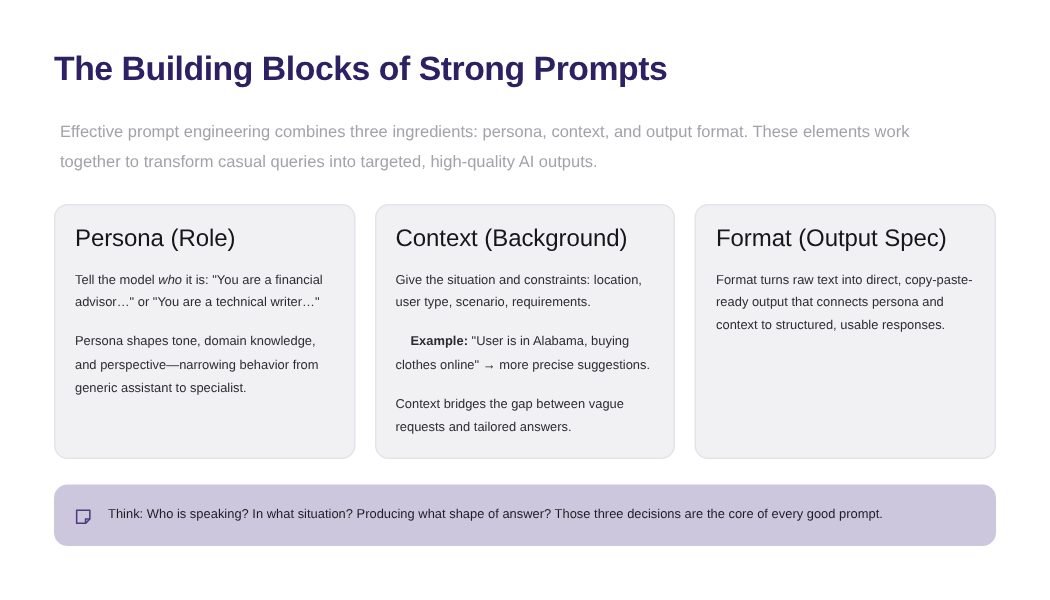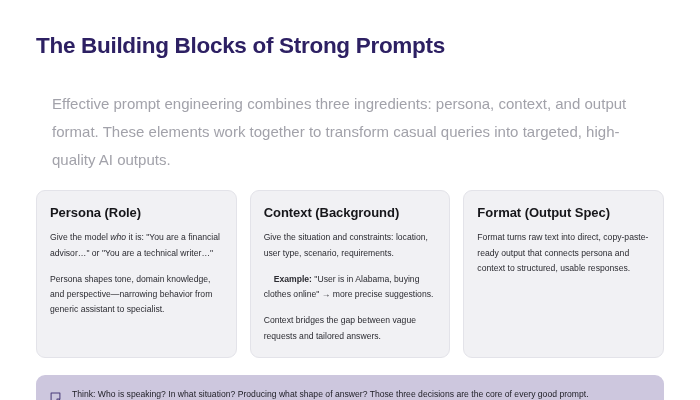--- a/index.html
+++ b/index.html
@@ -23,45 +23,45 @@
   .page-title {
     font-size: 22.5px;
     font-weight: bold;
     color: #2d2063;
     letter-spacing: -0.3px;
     margin: 0;
     line-height: 1.2;
     padding-top: 2px;
   }
   .page-subtitle {
-    margin: 16px;
+    margin: 4px;
     padding-top: 15px;
-    font-size: 15px;
+    font-size: 11px;
     line-height: 1.85;
     color: #a2a2aa;
     max-width: 600px;
     letter-spacing: 0.01px;
   }
   .cards {
     display: flex;
     gap: 13px;
     margin-top: 17px;
   }
   .card {
     flex: 1 1 0;
     box-sizing: border-box;
     background: #f1f1f4;
     border: 1px solid #e3e3e9;
     border-radius: 9px;
     padding: 14px 13px 13px 13px;
     min-height: 163px;
   }
   .card-title {
-    font-size: 13px;
-    font-weight: bold;
+    font-size: 16px;
+    font-weight: normal;
     color: #16161a;
     margin: 0 0 10px 0;
     letter-spacing: -0.05px;
   }
   .card p {
     margin: 0 0 11px 0;
     font-size: 8.6px;
     line-height: 1.78;
     color: #2b2b31;
     letter-spacing: 0.01px;
@@ -107,21 +107,21 @@
 
   <h1 class="page-title">The Building Blocks of Strong Prompts</h1>
 
   <p class="page-subtitle">Effective prompt engineering combines three ingredients: persona, context, and output format. These elements work together to transform casual queries into targeted, high-quality AI outputs.</p>
 
   <div class="cards">
 
     <div class="card">
       <div class="card-title">Persona (Role)</div>
       <div class="card-body">
-          <p><span>Give the model </span><em>who</em><span> it is: "You are a financial advisor…" or "You are a technical writer…"</span></p>
+          <p><span>Tell the model </span><em>who</em><span> it is: "You are a financial advisor…" or "You are a technical writer…"</span></p>
           <p><span>Persona shapes tone, domain knowledge, and perspective—narrowing behavior from generic assistant to specialist.</span></p>
         </div>
     </div>
 
     <div class="card">
       <div class="card-title">Context (Background)</div>
       <div class="card-body">
           <p><span>Give the situation and constraints: location, user type, scenario, requirements.</span></p>
           <p><b>Example:</b><span> "User is in Alabama, buying clothes online" → more precise suggestions.</span></p>
           <p><span>Context bridges the gap between vague requests and tailored answers.</span></p>

